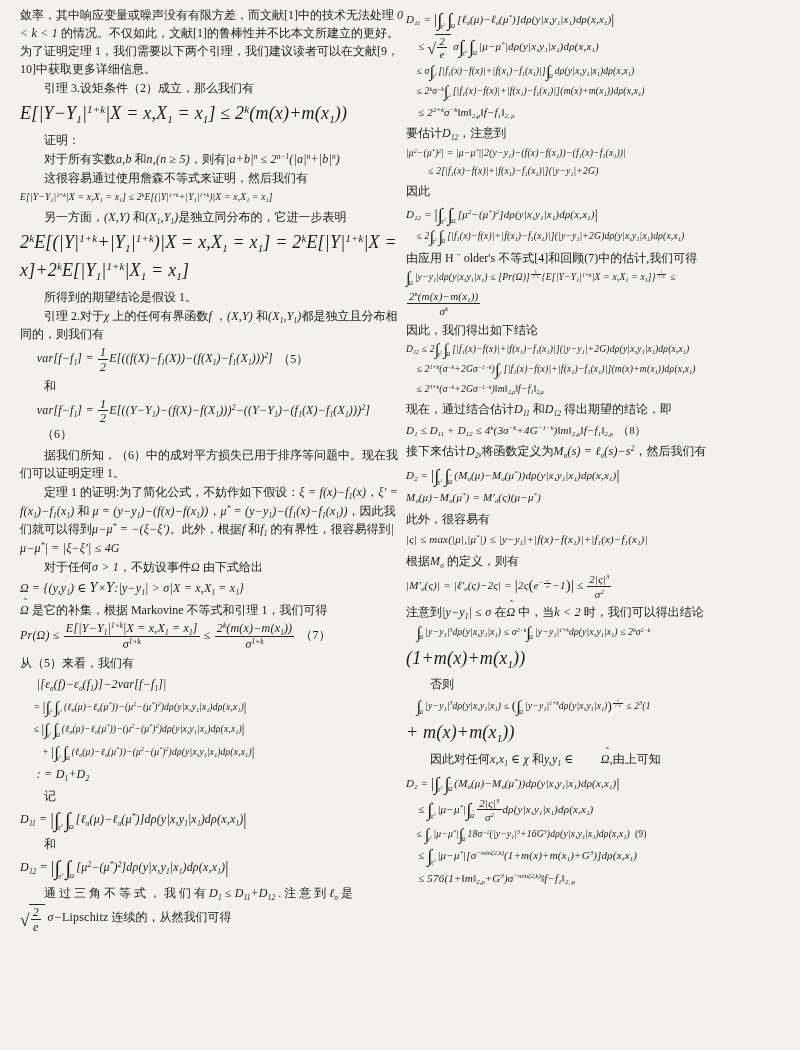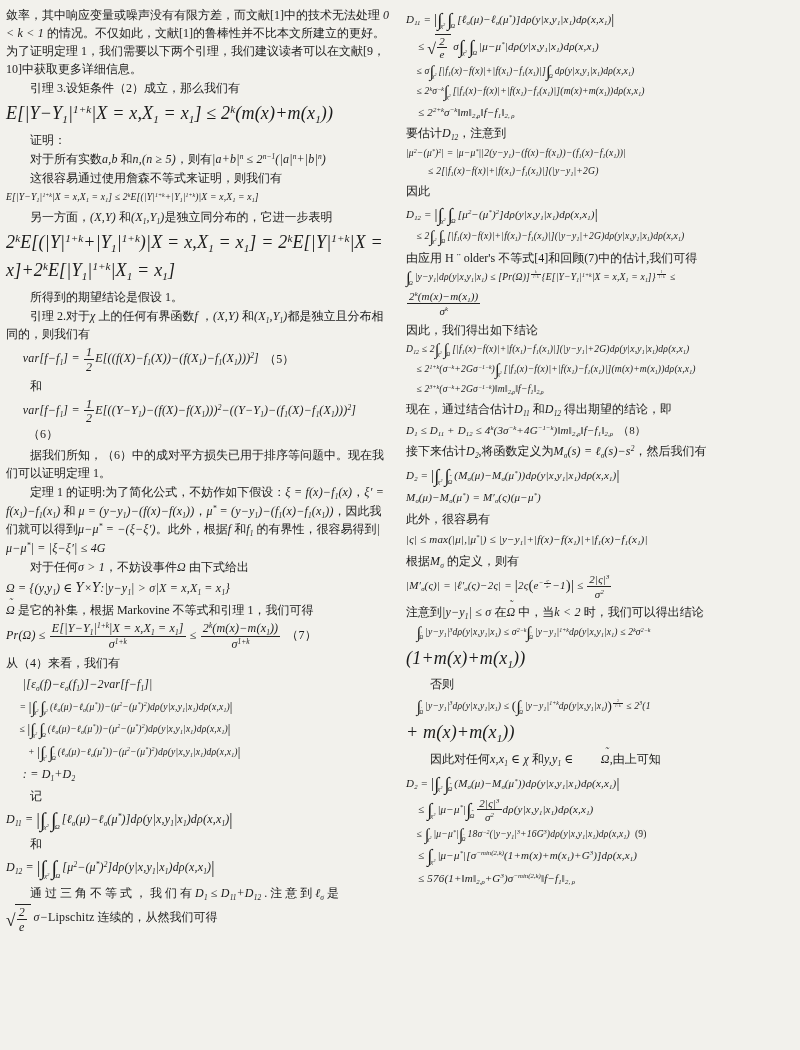--- a/index.html
+++ b/index.html
@@ -3,21 +3,21 @@
 <meta charset="utf-8">
 <style>
   html,body{margin:0;padding:0;}
   body{
     width:800px;height:1050px;overflow:hidden;position:relative;
     background:#f2f1ec;color:#1b1b1b;
     font-family:"Liberation Serif","DejaVu Serif",serif;
   }
   .page{position:absolute;inset:0;}
   .col{position:absolute;top:5px;font-size:12px;line-height:1.5;}
-  .col0{left:6px;width:384px;}
+  .col0{left:20px;width:384px;}
   .col1{left:406px;width:388px;}
   .para{text-indent:2em;margin:1px 0;}
   .para.noind{text-indent:0;}
   .formula{font-style:italic;margin:3px 0 3px 1.4em;font-size:12px;letter-spacing:.2px;}
   .col1 .formula{font-size:11px;margin-left:1.1em;}
   .formula.m0{margin-left:0;}
   .formula.m2{margin-left:2.3em;}
   .formula.lg{font-size:18px;}
   .formula.sm{font-size:9.6px;}
   .fm{font-style:italic;letter-spacing:.2px;}
@@ -42,36 +42,36 @@
 </head>
 <body>
 
 <div class="page">
   <div class="col col0">
       <div class="para noind">敛率，其中响应变量或噪声没有有限方差，而文献[1]中的技术无法处理 <span class="fm">0 &lt; k &lt; 1</span> 的情况。不仅如此，文献[1]的鲁棒性并不比本文所建立的更好。为了证明定理 1，我们需要以下两个引理，我们建议读者可以在文献[9，10]中获取更多详细信息。</div>
       <div class="para">引理 3.设矩条件（2）成立，那么我们有</div>
       <div class="formula lg m0">E[|Y−Y<sub>1</sub>|<sup>1+k</sup>|X = x,X<sub>1</sub> = x<sub>1</sub>] ≤ 2<sup>k</sup>(m(x)+m(x<sub>1</sub>))</div>
       <div class="para">证明：</div>
       <div class="para">对于所有实数<span class="fm">a,b</span> 和<span class="fm">n,(n ≥ 5)</span>，则有<span class="fm">|a+b|<sup>n</sup> ≤ 2<sup>n−1</sup>(|a|<sup>n</sup>+|b|<sup>n</sup>)</span></div>
-      <div class="para">这很容易通过使用詹森不等式来证明，则我们有</div>
+      <div class="para">这很容易通过使用詹森不等式来证明，然后我们有</div>
       <div class="formula sm m0">E[|Y−Y<sub>1</sub>|<sup>1+k</sup>|X = x,X<sub>1</sub> = x<sub>1</sub>] ≤ 2<sup>k</sup>E[(|Y|<sup>1+k</sup>+|Y<sub>1</sub>|<sup>1+k</sup>)|X = x,X<sub>1</sub> = x<sub>1</sub>]</div>
       <div class="para">另一方面，<span class="fm">(X,Y)</span> 和<span class="fm">(X<sub>1</sub>,Y<sub>1</sub>)</span>是独立同分布的，它进一步表明</div>
       <div class="formula lg m0">2<sup>k</sup>E[(|Y|<sup>1+k</sup>+|Y<sub>1</sub>|<sup>1+k</sup>)|X = x,X<sub>1</sub> = x<sub>1</sub>] = 2<sup>k</sup>E[|Y|<sup>1+k</sup>|X = x]+2<sup>k</sup>E[|Y<sub>1</sub>|<sup>1+k</sup>|X<sub>1</sub> = x<sub>1</sub>]</div>
       <div class="para">所得到的期望结论是假设 1。</div>
       <div class="para">引理 2.对于<span class="fm">χ</span> 上的任何有界函数<span class="fm">f</span> ，<span class="fm">(X,Y)</span> 和<span class="fm">(X<sub>1</sub>,Y<sub>1</sub>)</span>都是独立且分布相同的，则我们有</div>
       <div class="formula">var[f−f<sub>1</sub>] = <span class="frac"><span class="fn">1</span><span class="fd">2</span></span>E[((f(X)−f<sub>1</sub>(X))−(f(X<sub>1</sub>)−f<sub>1</sub>(X<sub>1</sub>)))<sup>2</sup>]<span class="tag">（5）</span></div>
       <div class="para">和</div>
       <div class="formula">var[f−f<sub>1</sub>] = <span class="frac"><span class="fn">1</span><span class="fd">2</span></span>E[((Y−Y<sub>1</sub>)−(f(X)−f(X<sub>1</sub>)))<sup>2</sup>−((Y−Y<sub>1</sub>)−(f<sub>1</sub>(X)−f<sub>1</sub>(X<sub>1</sub>)))<sup>2</sup>]<span class="tag">（6）</span></div>
       <div class="para">据我们所知，（6）中的成对平方损失已用于排序等问题中。现在我们可以证明定理 1。</div>
       <div class="para">定理 1 的证明:为了简化公式，不妨作如下假设：<span class="fm">ξ = f(x)−f<sub>1</sub>(x)</span>，<span class="fm">ξ′ = f(x<sub>1</sub>)−f<sub>1</sub>(x<sub>1</sub>)</span> 和 <span class="fm">μ = (y−y<sub>1</sub>)−(f(x)−f(x<sub>1</sub>))</span>，<span class="fm">μ<sup>*</sup> = (y−y<sub>1</sub>)−(f<sub>1</sub>(x)−f<sub>1</sub>(x<sub>1</sub>))</span>，因此我们就可以得到<span class="fm">μ−μ<sup>*</sup> = −(ξ−ξ′)</span>。此外，根据<span class="fm">f</span> 和<span class="fm">f<sub>1</sub></span> 的有界性，很容易得到<span class="fm">|μ−μ<sup>*</sup>| = |ξ−ξ′| ≤ 4G</span></div>
       <div class="para">对于任何<span class="fm">σ &gt; 1</span>，不妨设事件<span class="fm">Ω</span> 由下式给出</div>
       <div class="formula m0">Ω = {(y,y<sub>1</sub>) ∈ <span class="cal">Y</span>×<span class="cal">Y</span>:|y−y<sub>1</sub>| &gt; σ|X = x,X<sub>1</sub> = x<sub>1</sub>}</div>
       <div class="para noind"><span class="fm"><span class="tld">Ω</span></span> 是它的补集，根据 Markovine 不等式和引理 1，我们可得</div>
       <div class="formula m0">Pr(Ω) ≤ <span class="frac"><span class="fn">E[|Y−Y<sub>1</sub>|<sup>1+k</sup>|X = x,X<sub>1</sub> = x<sub>1</sub>]</span><span class="fd">σ<sup>1+k</sup></span></span> ≤ <span class="frac"><span class="fn">2<sup>k</sup>(m(x)−m(x<sub>1</sub>))</span><span class="fd">σ<sup>1+k</sup></span></span><span class="tag">（7）</span></div>
-      <div class="para noind">从（4）来看，我们有</div>
+      <div class="para noind">从（5）来看，我们有</div>
       <div class="formula">|[ε<sub>σ</sub>(f)−ε<sub>σ</sub>(f<sub>1</sub>)]−2var[f−f<sub>1</sub>]|</div>
       <div class="formula sm">= <span class="bb">|</span><span class="it">∫</span><sub class="il">χ<sup>2</sup></sub><span class="it">∫</span><sub class="il"><span class="cal">y</span><sup>2</sup></sub>(ℓ<sub>σ</sub>(μ)−ℓ<sub>σ</sub>(μ<sup>*</sup>))−(μ<sup>2</sup>−(μ<sup>*</sup>)<sup>2</sup>)dρ(y|x,y<sub>1</sub>|x<sub>1</sub>)dρ(x,x<sub>1</sub>)<span class="bb">|</span></div>
       <div class="formula sm">≤ <span class="bb">|</span><span class="it">∫</span><sub class="il">χ<sup>2</sup></sub><span class="it">∫</span><sub class="il">Ω</sub>(ℓ<sub>σ</sub>(μ)−ℓ<sub>σ</sub>(μ<sup>*</sup>))−(μ<sup>2</sup>−(μ<sup>*</sup>)<sup>2</sup>)dρ(y|x,y<sub>1</sub>|x<sub>1</sub>)dρ(x,x<sub>1</sub>)<span class="bb">|</span></div>
       <div class="formula sm m2">+ <span class="bb">|</span><span class="it">∫</span><sub class="il">χ<sup>2</sup></sub><span class="it">∫</span><sub class="il"><span class="tld">Ω</span></sub>(ℓ<sub>σ</sub>(μ)−ℓ<sub>σ</sub>(μ<sup>*</sup>))−(μ<sup>2</sup>−(μ<sup>*</sup>)<sup>2</sup>)dρ(y|x,y<sub>1</sub>|x<sub>1</sub>)dρ(x,x<sub>1</sub>)<span class="bb">|</span></div>
       <div class="formula">: = D<sub>1</sub>+D<sub>2</sub></div>
       <div class="para">记</div>
       <div class="formula m0">D<sub>11</sub> = <span class="bb">|</span><span class="it">∫</span><sub class="il">χ<sup>2</sup></sub><span class="it">∫</span><sub class="il">Ω</sub>[ℓ<sub>σ</sub>(μ)−ℓ<sub>σ</sub>(μ<sup>*</sup>)]dρ(y|x,y<sub>1</sub>|x<sub>1</sub>)dρ(x,x<sub>1</sub>)<span class="bb">|</span></div>
       <div class="para">和</div>
       <div class="formula m0">D<sub>12</sub> = <span class="bb">|</span><span class="it">∫</span><sub class="il">χ<sup>2</sup></sub><span class="it">∫</span><sub class="il">Ω</sub>[μ<sup>2</sup>−(μ<sup>*</sup>)<sup>2</sup>]dρ(y|x,y<sub>1</sub>|x<sub>1</sub>)dρ(x,x<sub>1</sub>)<span class="bb">|</span></div>
       <div class="para">通 过 三 角 不 等 式 ， 我 们 有 <span class="fm">D<sub>1</sub> ≤ D<sub>11</sub>+D<sub>12</sub></span> . 注 意 到 <span class="fm">ℓ<sub>σ</sub></span> 是</div>

